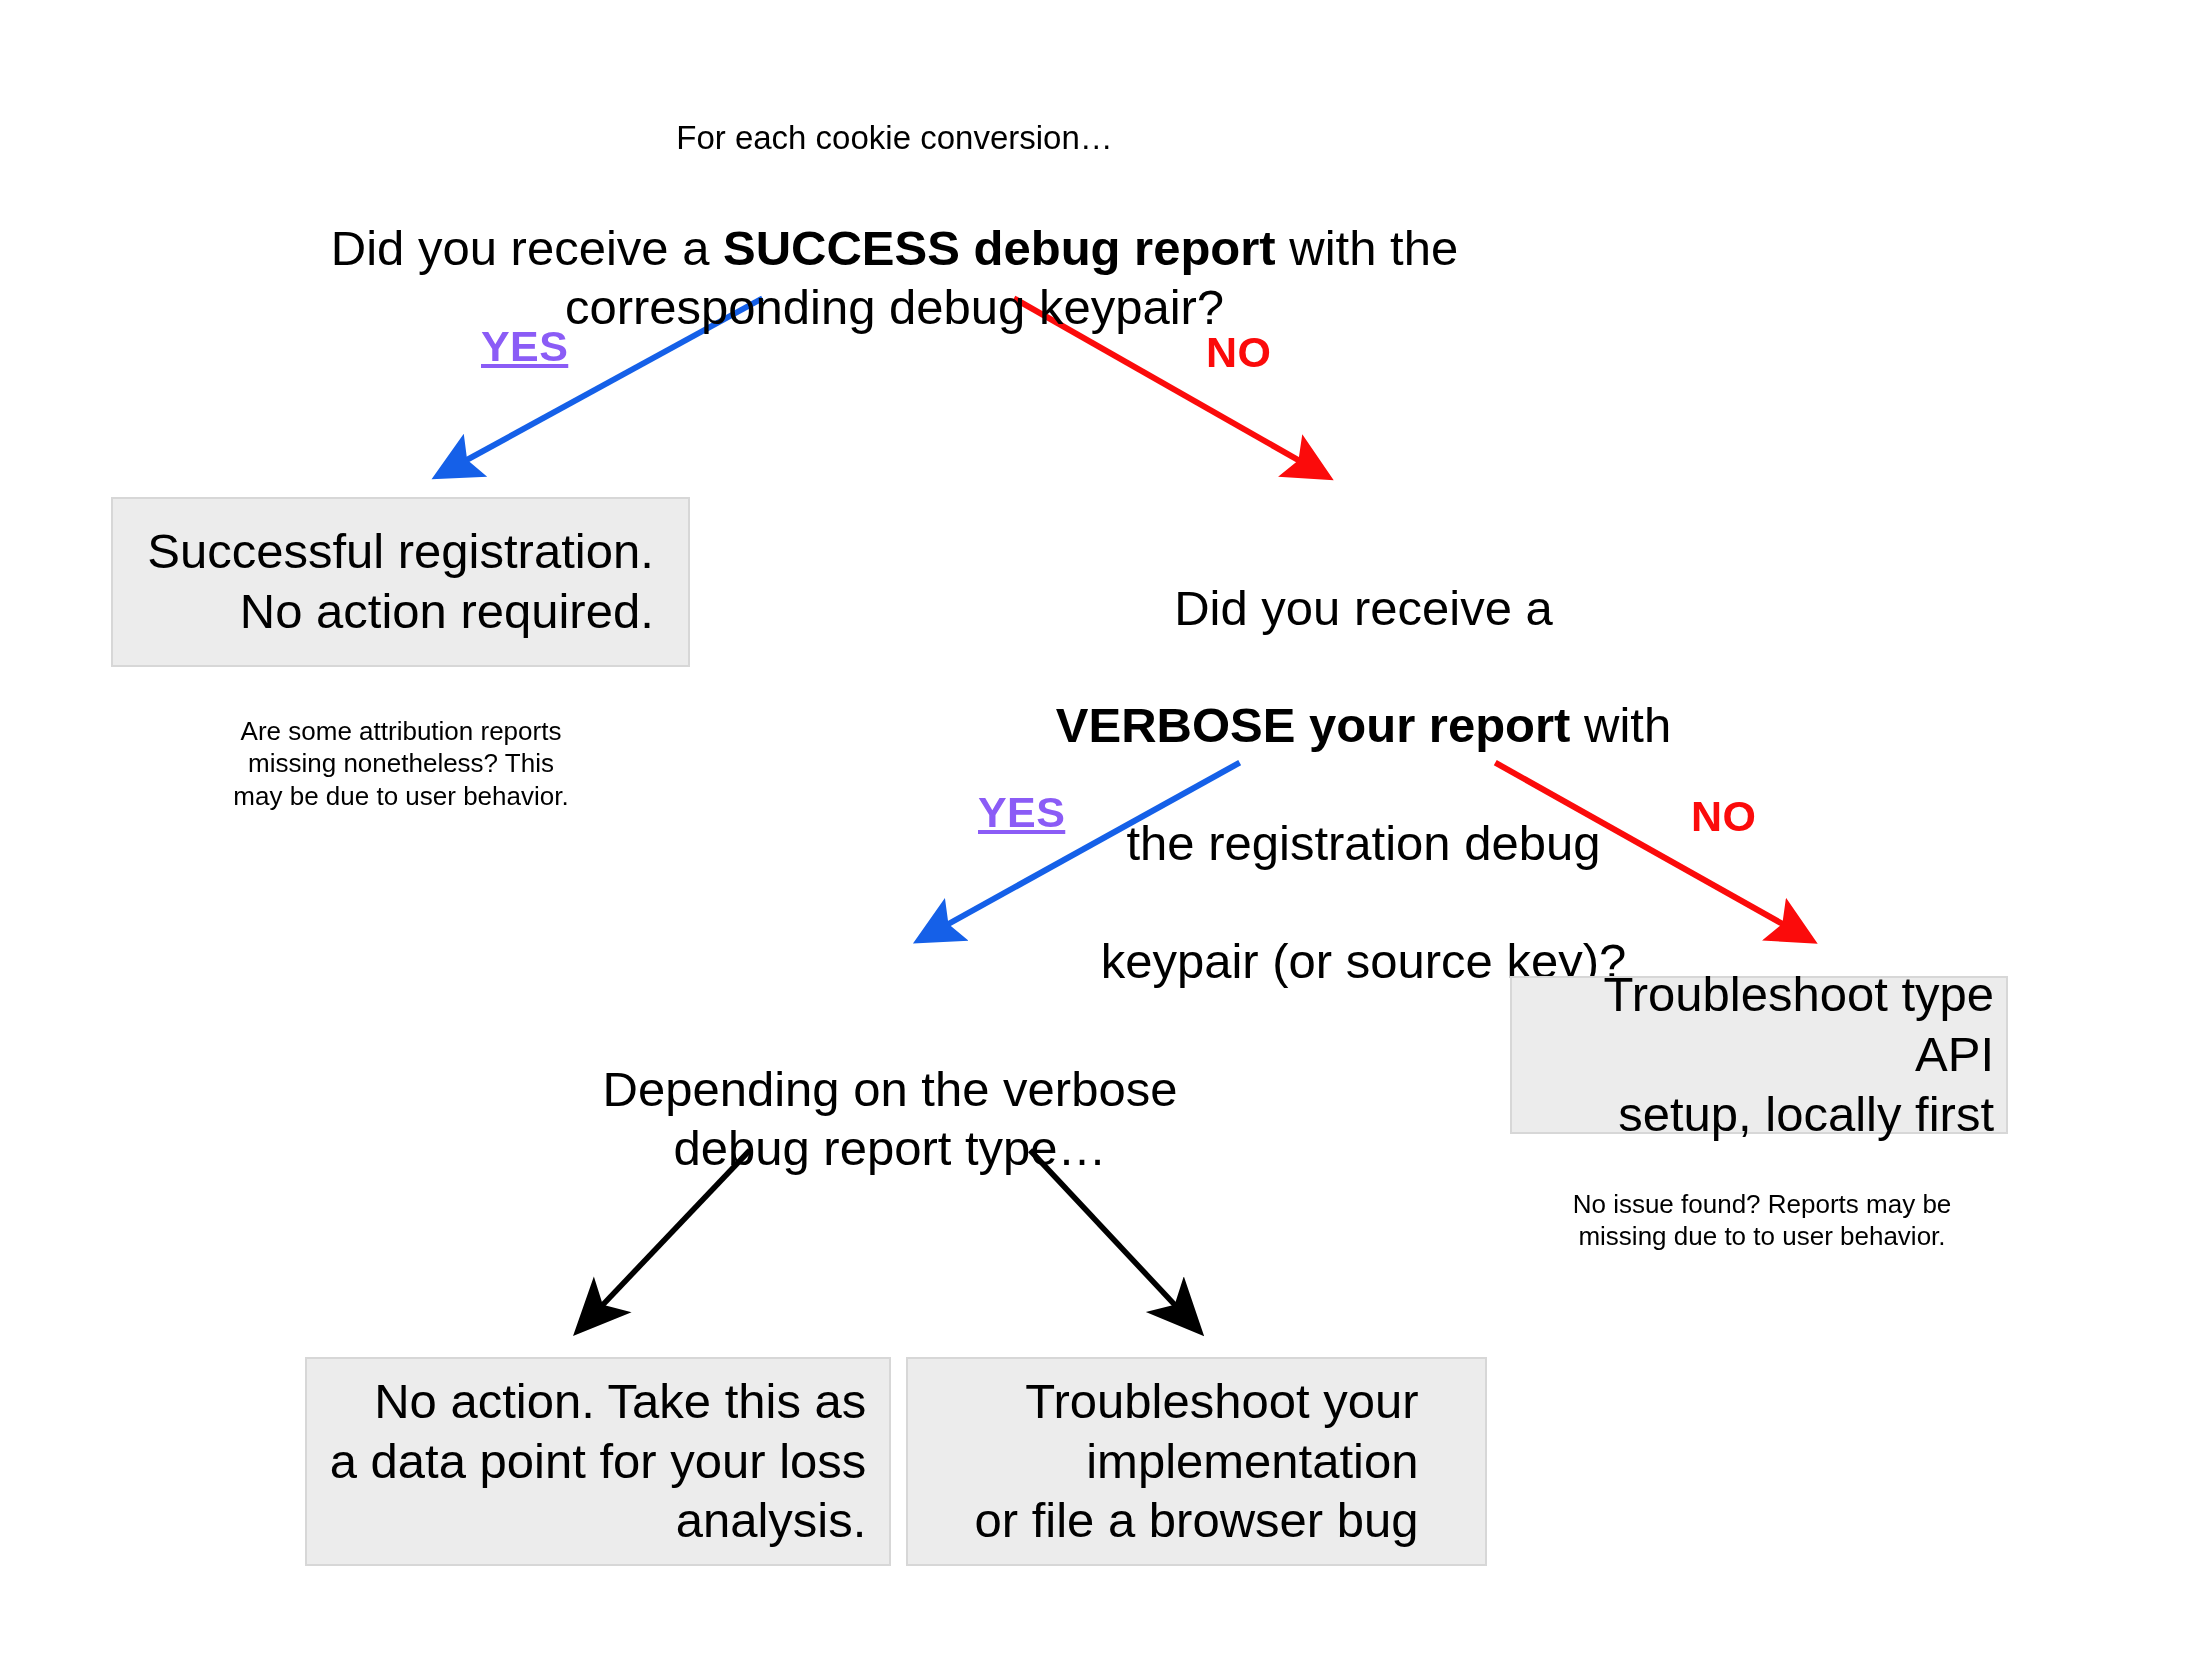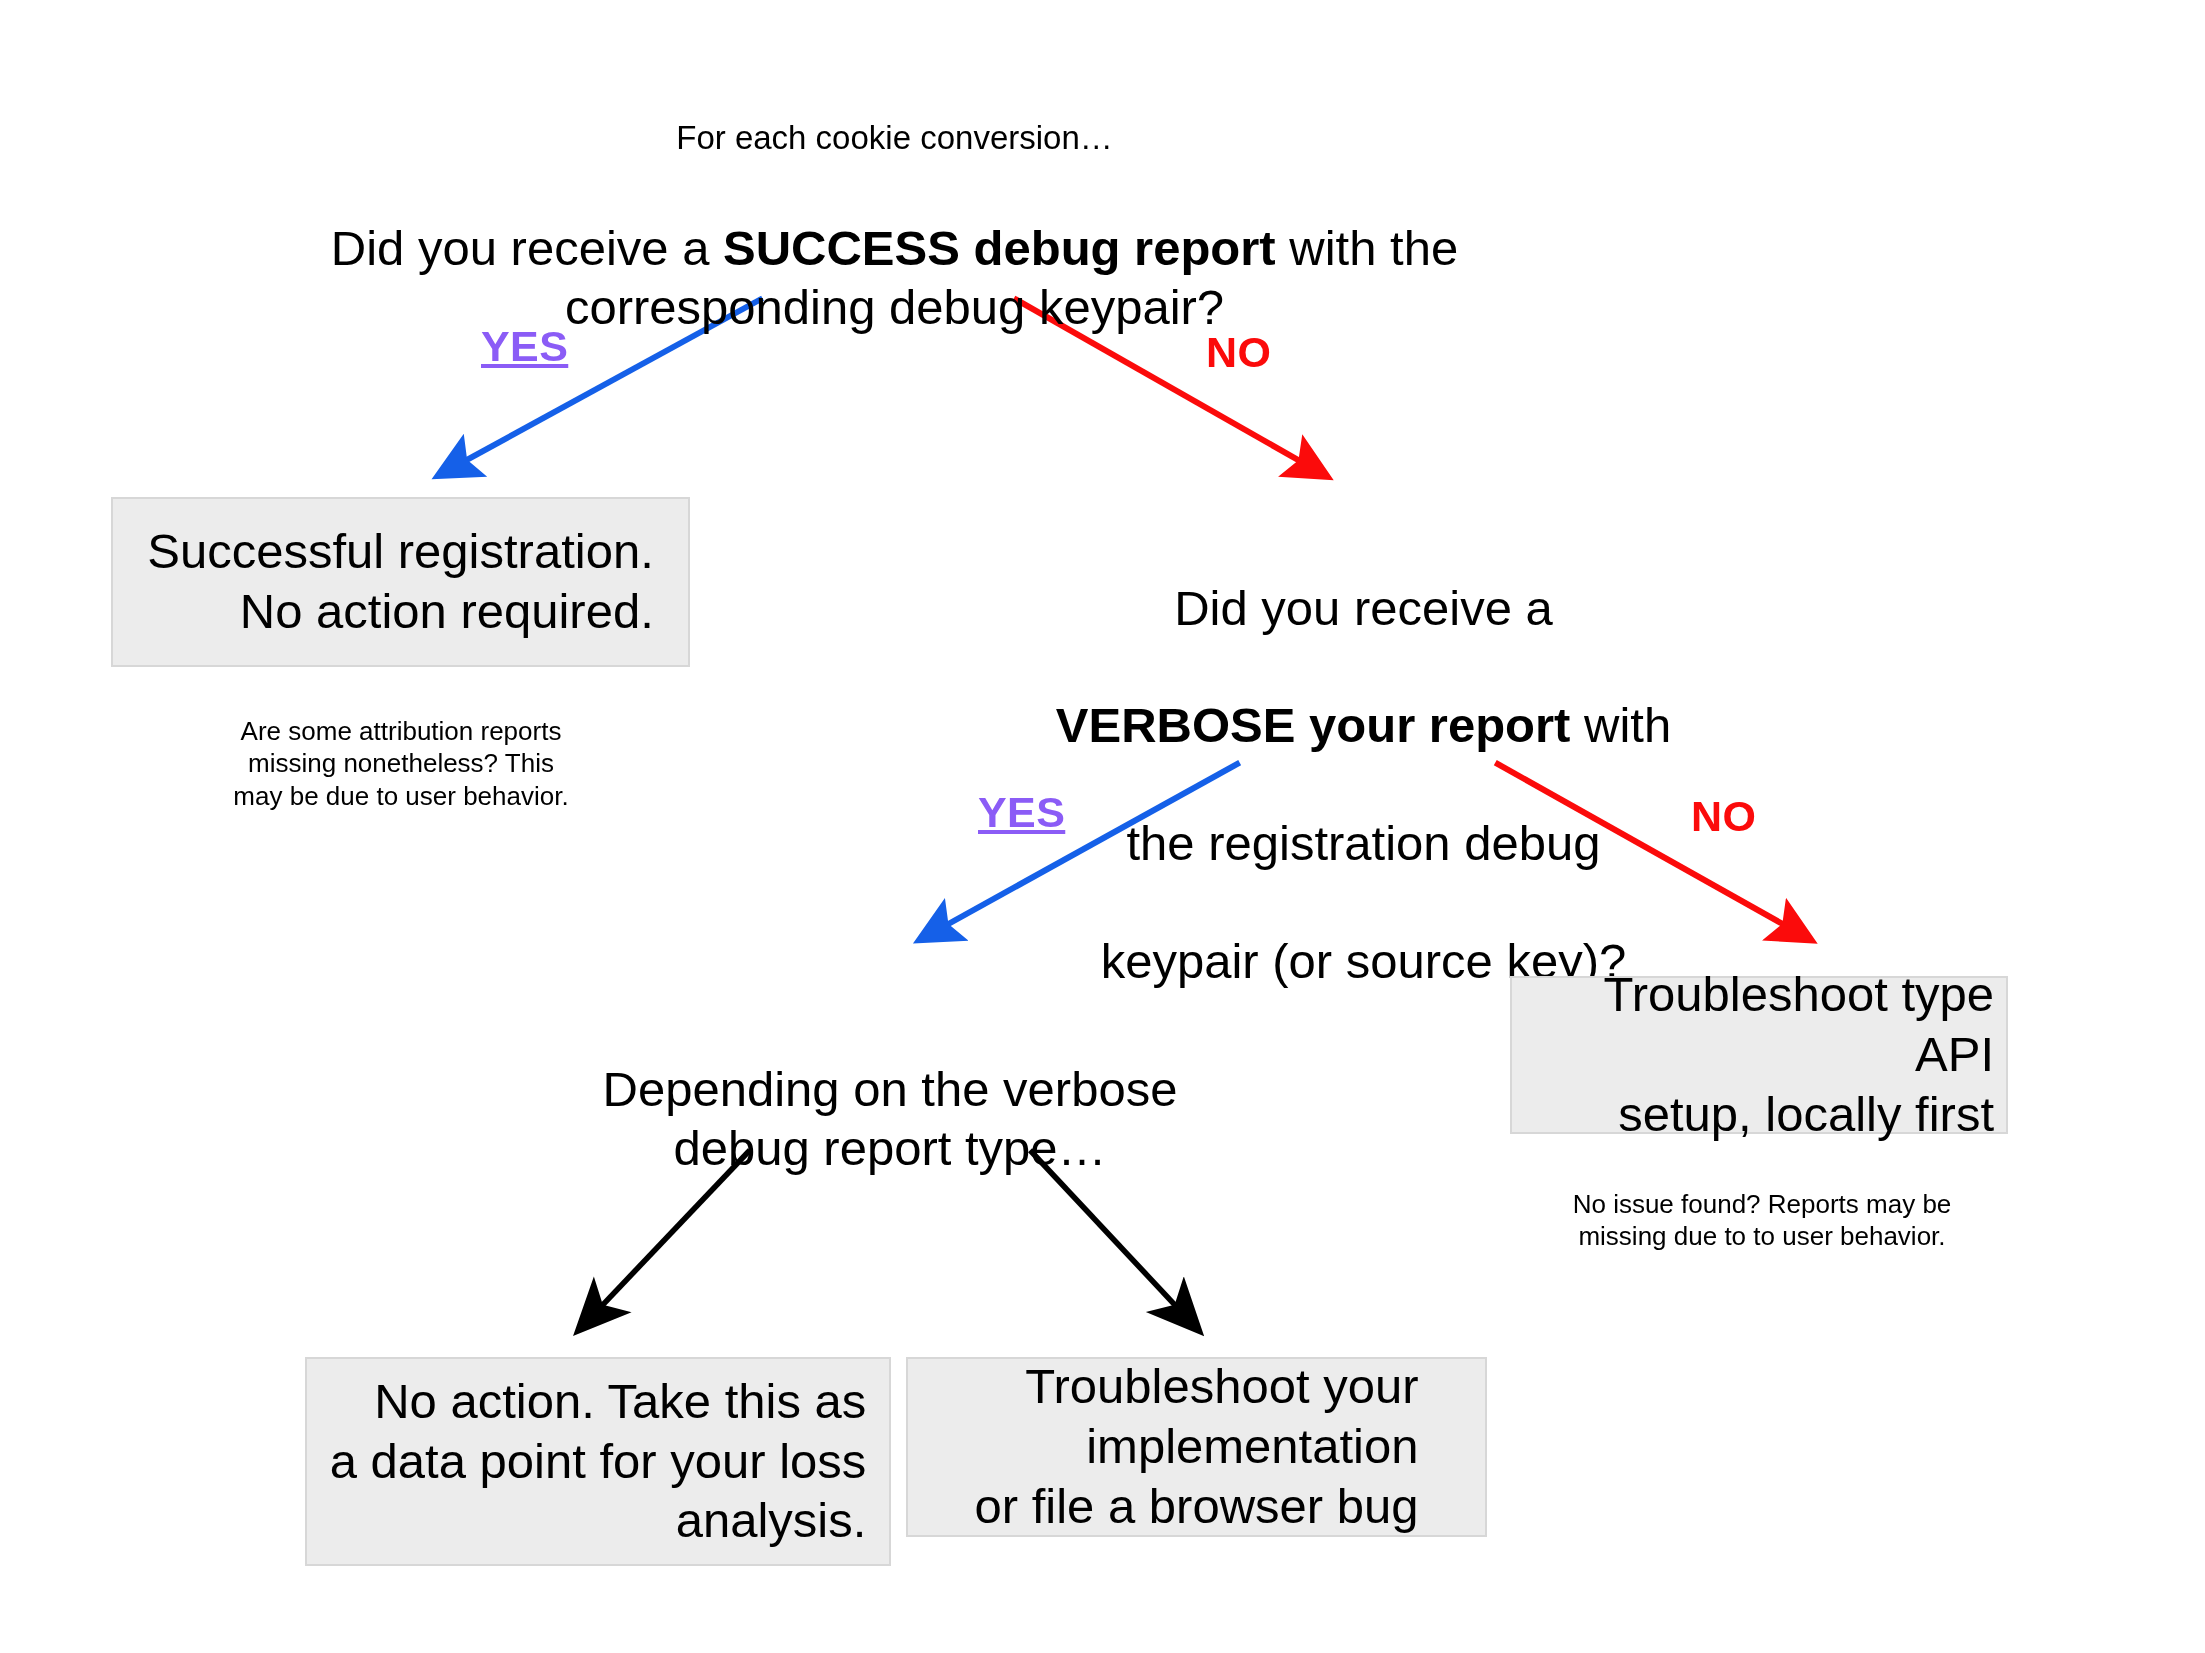--- a/index.html
+++ b/index.html
@@ -163,20 +163,20 @@
     <span>Depending on the verbose
 debug report type…</span>
   </div>
 
   <div class="node box" style="left:305px; top:1357px; width:586px; height:209px;">
     <span>No action. Take this as
 a data point for your loss
 analysis.</span>
   </div>
 
-  <div class="node box" style="left:906px; top:1357px; width:581px; height:180px;">
+  <div class="node box" style="left:906px; top:1357px; width:581px; height:209px;">
     <span>Troubleshoot your
 implementation
 or file a browser bug</span>
   </div>
 
 </div>
 
 
 </body></html>

